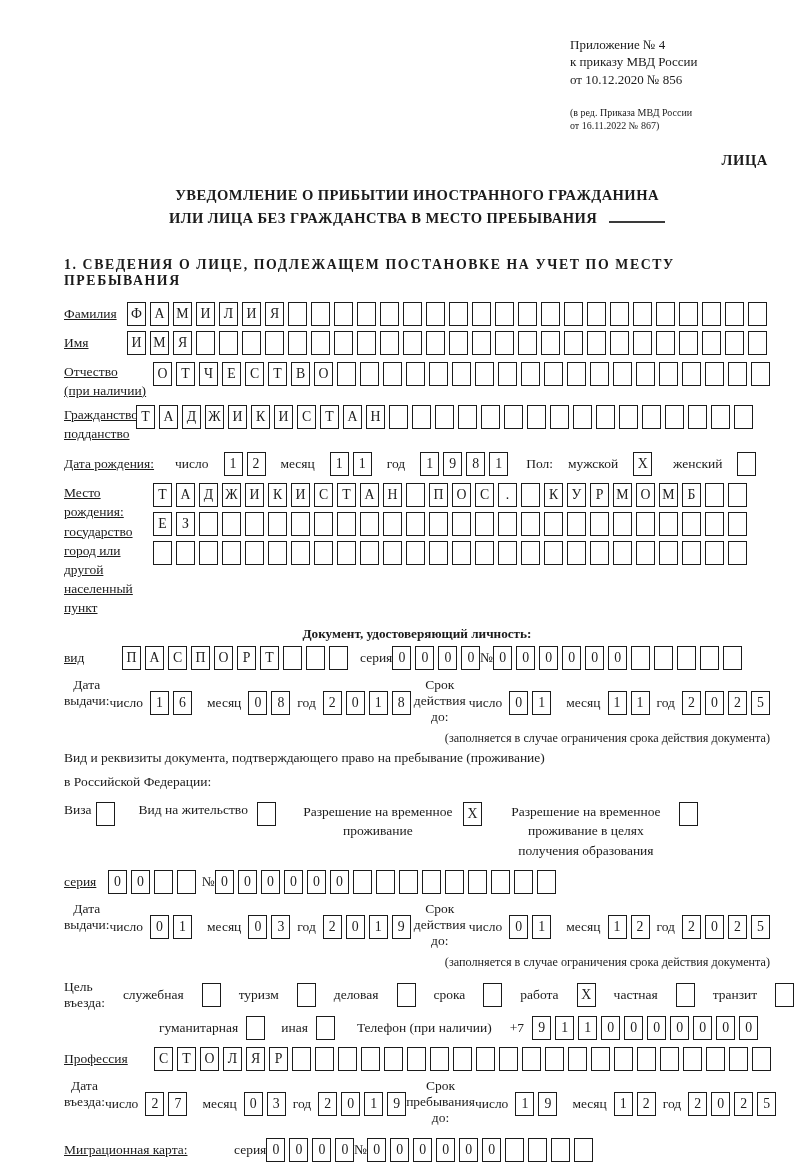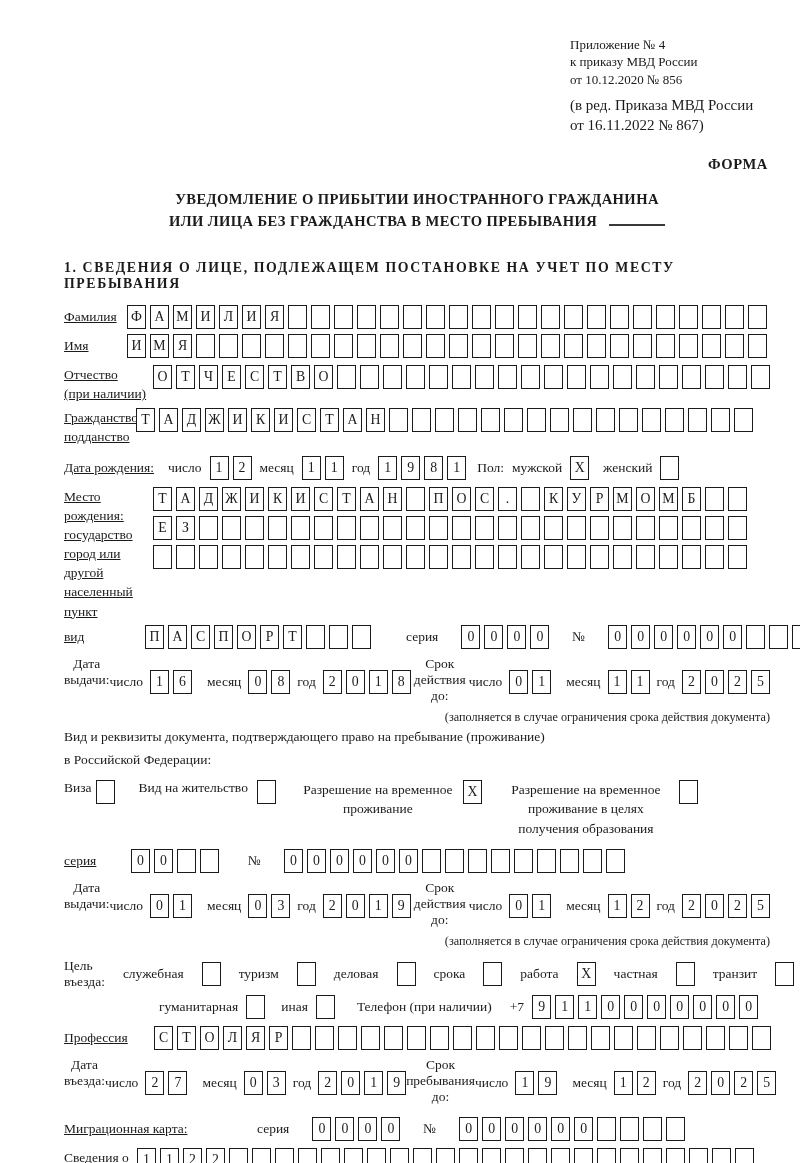--- a/index.html
+++ b/index.html
@@ -7,21 +7,21 @@
   body {
     width: 800px;
     color: #1b1b1b;
     font-family: "Liberation Serif", "DejaVu Serif", serif;
     font-size: 13.5px;
   }
   .page { width: 800px; min-height: 1163px; padding: 36px 30px 20px 64px; background: #fff; }
 
   
   .appendix { margin-left: auto; width: 200px; font-size: 13px; line-height: 1.33; }
-  .appendix .rev { margin-top: 8px; font-size: 15px; }
+  .appendix .rev { margin-top: 18px; font-size: 10px; }
   .forma { text-align: right; font-weight: bold; font-size: 14.6px; letter-spacing: .6px; margin: 20px 2px 0 0; }
 
   
   .title { text-align: center; font-weight: bold; font-size: 14.6px; line-height: 1.55; margin-top: 15px; letter-spacing: .4px; }
   .blank-line { display: inline-block; width: 56px; border-bottom: 2.2px solid #3a3a3a; height: .95em; margin-left: 12px; }
   .sec-heading { font-weight: bold; font-size: 13.8px; letter-spacing: 1.6px; margin-top: 27px; }
 
   
   .row { display: flex; align-items: center; margin-top: 5px; }
   .row.top { align-items: flex-start; }
@@ -29,22 +29,22 @@
   .cell {
     width: 19px; min-width: 19px; height: 24px;
     border: 1.5px solid #1b1b1b;
     display: inline-flex; align-items: center; justify-content: center;
     font-size: 13.8px; background: #fff;
   }
   .lbl { flex: none; text-decoration: underline; }
   .mlines { line-height: 1.42; }
   .stack > .cells { margin-top: 0; }
   .stack > .cells + .cells { margin-top: 5px; }
-  .g7 { gap: 8px; }
-  .g6 { gap: 23px; }
+  .g7 { gap: 15px; }
+  .g6 { gap: 0; }
 
   .center-bold { text-align: center; font-weight: bold; font-size: 13.2px; margin-top: 9px; }
 
   
   .dates { display: flex; justify-content: space-between; margin-top: 7px; width: 100%; }
   .dgrp { display: flex; }
   .dhead { text-align: center; margin-bottom: 4px; }
   .drow { display: flex; align-items: center; gap: 7px; }
   .note { text-align: right; font-size: 12.2px; margin-top: 2px; }
 
@@ -63,21 +63,21 @@
   <div class="appendix">
     <div>Приложение № 4</div>
     <div>к приказу МВД России</div>
     <div>от 10.12.2020 № 856</div>
     <div class="rev">
       <div>(в ред. Приказа МВД России</div>
       <div>от 16.11.2022 № 867)</div>
     </div>
   </div>
 
-  <div class="forma">ФОРМА</div>
+  <div class="forma">ЛИЦА</div>
 
   <div class="title">
     <div>УВЕДОМЛЕНИЕ О ПРИБЫТИИ ИНОСТРАННОГО ГРАЖДАНИНА</div>
     <div>
       <span>ИЛИ ЛИЦА БЕЗ ГРАЖДАНСТВА В МЕСТО ПРЕБЫВАНИЯ</span><span class="blank-line"></span>
     </div>
   </div>
 
   <div class="sec-heading">1. СВЕДЕНИЯ О ЛИЦЕ, ПОДЛЕЖАЩЕМ ПОСТАНОВКЕ НА УЧЕТ ПО МЕСТУ ПРЕБЫВАНИЯ</div>
 
@@ -339,20 +339,21 @@
           <span class="cell"></span>
           <span class="cell"></span>
           <span class="cell"></span>
           <span class="cell"></span>
           <span class="cell"></span>
           <span class="cell"></span>
         </div>
     </div>
   </div>
 
+  <div class="center-bold">Документ, удостоверяющий личность:</div>
 
   <div class="row g6" style="margin-top:4px">
     <span class="lbl" style="width:58px">вид</span>
     <div class="cells">
         <span class="cell">П</span>
         <span class="cell">А</span>
         <span class="cell">С</span>
         <span class="cell">П</span>
         <span class="cell">О</span>
         <span class="cell">Р</span>

